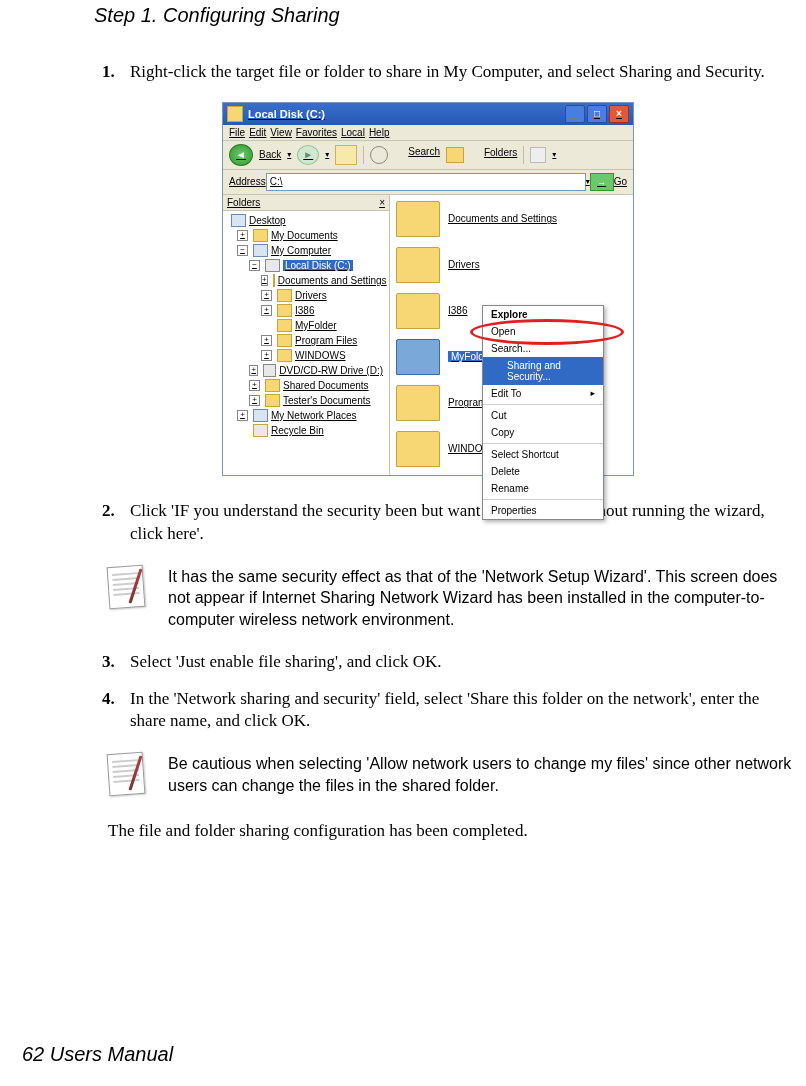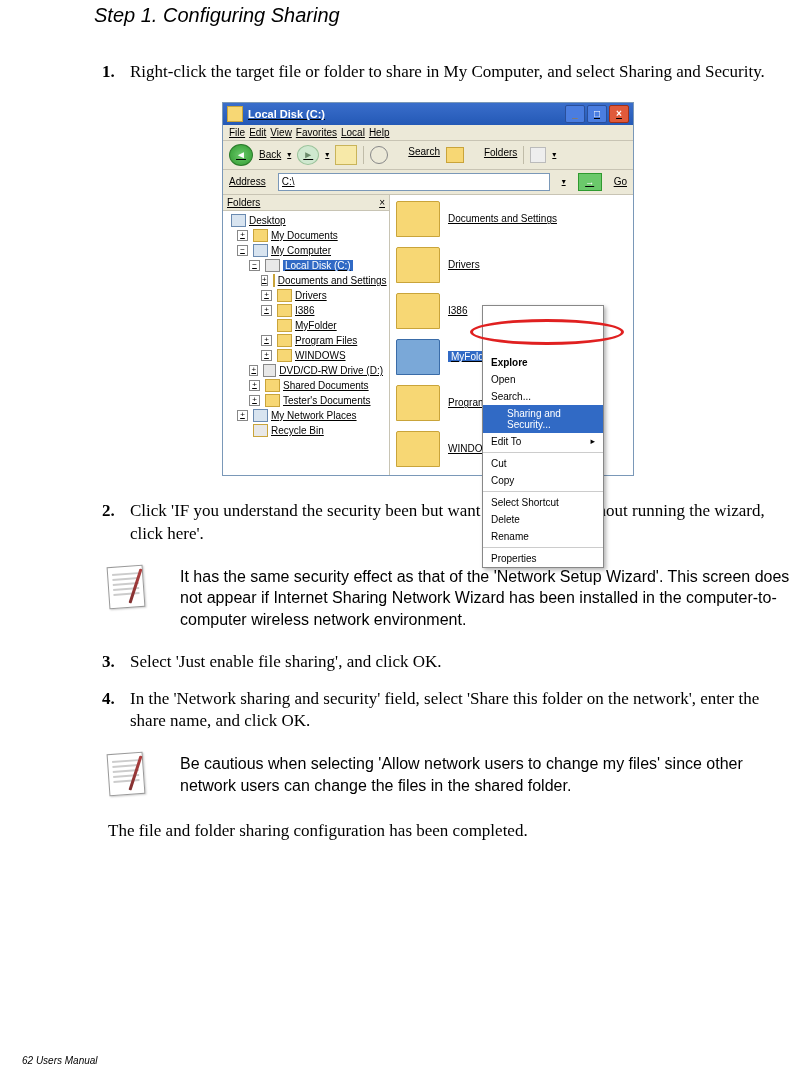--- a/index.html
+++ b/index.html
@@ -77,21 +77,21 @@
   }
   .ss-back { width:22px; height:20px; border-radius:50%; background:radial-gradient(#6bc96b,#2f9a2f); border:1px solid #2a7a2a; display:flex; align-items:center; justify-content:center; color:#fff;}
   .ss-fwd { width:20px; height:18px; border-radius:50%; background:#cfe8cf; border:1px solid #9cc49c; display:flex; align-items:center; justify-content:center; color:#6a8a6a;}
   .ss-up { width:20px; height:18px; background:#f7e9a8; border:1px solid #c9b45a;}
   .ss-sep { width:1px; height:18px; background:#c0bca8; }
   .ss-icobtn { display:flex; align-items:flex-start; gap:20px; }
   .ss-mag { width:16px; height:16px; border:1px solid #888; border-radius:50%; position:relative;}
   .ss-fold { width:16px; height:14px; background:#f7d774; border:1px solid #c9a43a;}
   .ss-view { width:14px; height:14px; background:#eee; border:1px solid #bbb; display:inline-block;}
   .ss-addr {
-    background:#ece9d8; border-bottom:1px solid #c8c4b4; padding:3px 6px; display:flex; align-items:center; gap:12px; font-size:10px;
+    background:#ece9d8; border-bottom:1px solid #c8c4b4; padding:3px 6px; display:flex; align-items:center; gap:0; font-size:10px;
   }
   .ss-addr input { flex:1; height:16px; font-size:10px; border:1px solid #7a98b8; padding:0 3px;}
   .ss-go { width:22px; height:16px; background:#6bc96b; border:1px solid #2f9a2f; color:#fff; font-size:9px; display:flex; align-items:center; justify-content:center;}
   .ss-body { display:flex; height:280px; background:#fff;}
   .ss-tree { width:160px; border-right:1px solid #c8c4b4; background:#fff; overflow:hidden; padding:2px 2px 2px 4px; position:relative;}
   .ss-tree-hdr { background:#ece9d8; font-size:10px; padding:2px 4px; border-bottom:1px solid #c8c4b4; display:flex; justify-content:space-between; align-items:center; margin:-2px -2px 2px -4px;}
   .tree-node { display:flex; align-items:center; gap:3px; padding:1px 4px; font-size:10px; white-space:nowrap;}
   .tree-node .box { width:9px; height:9px; border:1px solid #888; font-size:8px; line-height:8px; text-align:center; margin-right:2px; background:#fff;}
   .tree-node .tfold { width:13px; height:11px; background:#f7d774; border:1px solid #c9a43a;}
   .tree-node .tdisk { width:13px; height:11px; background:#e8e8e8; border:1px solid #888;}
@@ -101,41 +101,41 @@
   .ss-content { flex:1; padding:6px 6px; position:relative;}
   .fitem { display:flex; align-items:center; gap:8px; margin-bottom:10px;}
   .fitem .bigfold { width:42px; height:34px; background:#f7d774; border:1px solid #c9a43a; border-radius:2px 2px 0 0; position:relative;}
   .fitem .bigfold.selected { background:#7aa8d8; border-color:#3a6ca8;}
   .fitem .flabel { font-size:10px; }
   .fitem .flabel.selbg { background:#316ac5; color:#fff; padding:0 3px;}
   .ctx-menu {
     position:absolute; top:110px; left:92px; width:120px; background:#fff; border:1px solid #888; box-shadow:2px 2px 4px rgba(0,0,0,0.3); font-size:10px; z-index:5;
   }
   .ctx-item { padding:3px 8px; border-bottom:0; }
-  .ctx-item.bold { font-weight:bold;margin-top:48px; }
+  .ctx-item.bold { font-weight:bold; }
   .ctx-sep { border-top:1px solid #ccc; margin:2px 0;}
   .ctx-item.arrow::after { content:"▸"; float:right; font-size:9px;}
   .ctx-highlight { background:#316ac5; color:#fff; padding:3px 24px;}
   .red-ellipse {
     position:absolute; top:124px; left:80px; width:148px; height:20px; border:3px solid #e02020; border-radius:50%/50%; z-index:10; pointer-events:none;
   }
   .note-row {
-    display:flex; margin: 20px 0 20px 48px; gap:32px; align-items:flex-start;
+    display:flex; margin: 20px 0 20px 48px; gap:20px; align-items:flex-start;
     font-family: Arial, Helvetica, sans-serif; font-size:16px; line-height:1.35;
   }
   .note-icon {
     width:40px; height:44px; flex:0 0 40px; position:relative;
   }
   .note-icon .pad {
     width:34px; height:40px; background:#fff; border:1px solid #999; transform:rotate(-4deg); box-shadow:1px 1px 2px rgba(0,0,0,0.2);
   }
   .note-icon .pad::before { content:""; position:absolute; top:6px; left:4px; width:26px; height:2px; background:#ccc; box-shadow:0 5px 0 #ccc,0 10px 0 #ccc,0 15px 0 #ccc,0 20px 0 #ccc;}
   .note-icon .pen { position:absolute; top:2px; left:26px; width:3px; height:36px; background:linear-gradient(#b04040,#803030); transform:rotate(18deg); border-radius:1px;}
   .closing { margin: 24px 0 0 48px; font-size:17px;}
-  .footer { position:absolute; bottom:20px; left:22px; font-style:italic; font-size:10px; font-family: Arial, Helvetica, sans-serif;}
+  .footer { position:absolute; bottom:20px; left:22px; font-style:italic; font-size:20px; font-family: Arial, Helvetica, sans-serif;}
 </style>
 </head>
 <body>
 
 <div class="page">
   <div class="step-title">Step 1. Configuring Sharing</div>
 
   <div class="ol-item">
     <div class="ol-num">1.</div>
     <div class="ol-text">

